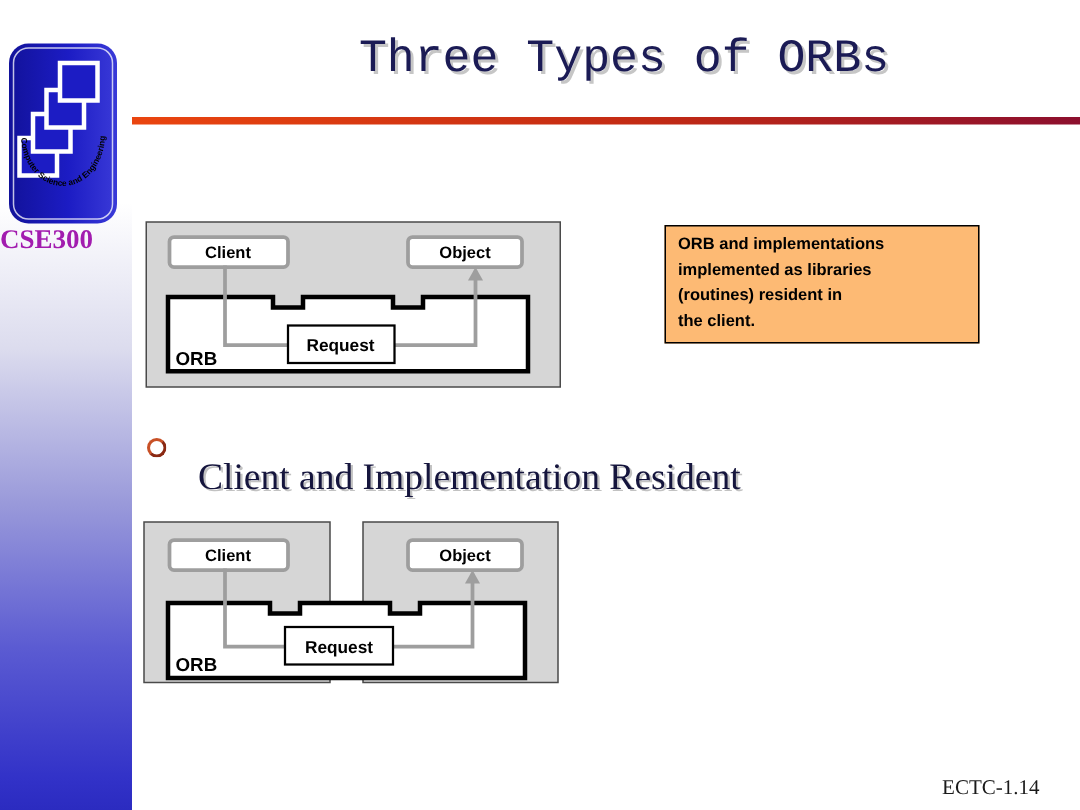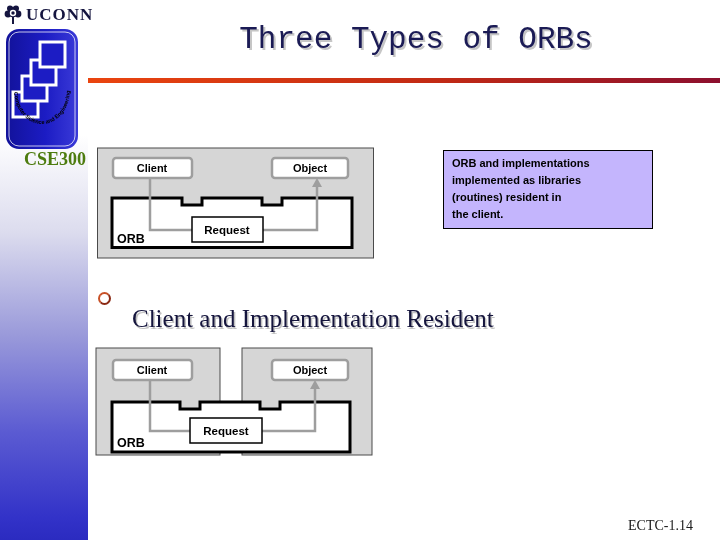--- a/index.html
+++ b/index.html
@@ -18,23 +18,23 @@
   .uconn-header{
     position:absolute;left:3px;top:3px;height:24px;
     display:flex;align-items:center;gap:3px;
   }
   .uconn-wordmark{
     font-family:"Liberation Serif", serif;
     font-size:17px;font-weight:bold;color:#15153f;letter-spacing:1px;
   }
   .cse-label{
     position:absolute;left:0;top:149px;width:86px;
-    text-align:right;
+    text-align:left;
     font-family:"Liberation Serif", serif;
-    font-size:18px;font-weight:bold;color:#4d7c0f;
+    font-size:18px;font-weight:bold;color:#a21caf;
   }
   .slide-title{
     position:absolute;left:100px;top:22px;width:632px;
     text-align:center;
     font-family:Liberation Mono, monospace;
     font-size:31px;color:#1b1b55;
     text-shadow:2px 2px 0 #c6c6c6;
     white-space:nowrap;
   }
   .red-rule{
@@ -51,56 +51,41 @@
   }
   .bullet-text{
     margin-left:34px;
     font-family:"Liberation Serif", serif;
     font-size:25px;color:#15153d;
     text-shadow:1.5px 1.5px 0 #c2c2c2;
     white-space:nowrap;
   }
   .note-box{
     position:absolute;left:443px;
-    background:#c4b5fd;border:1px solid #000;
+    background:#fdba74;border:1px solid #000;
     font-size:11px;font-weight:bold;color:#000;
     line-height:17px;
     padding:4px 8px 5px 8px;
     white-space:pre-line;
   }
   .diagram{position:absolute;}
   .diagram text{font-family:"Liberation Sans", sans-serif;font-weight:bold;fill:#000;}
   .footer-ref{
     position:absolute;right:27px;top:518px;
     font-family:"Liberation Serif", serif;
     font-size:14px;color:#1a1a1a;
   }
 </style>
 </head>
 <body>
 
 <div class="slide">
 
   <div class="side-strip"></div>
 
-  <div class="uconn-header">
-    <svg width="20" height="22" viewBox="0 0 20 22">
-      <g fill="#15153f">
-        <circle cx="10" cy="8" r="5.2"></circle>
-        <circle cx="5" cy="10" r="3.4"></circle>
-        <circle cx="15" cy="10" r="3.4"></circle>
-        <circle cx="7" cy="4.5" r="3"></circle>
-        <circle cx="13" cy="4.5" r="3"></circle>
-        <rect x="9" y="12" width="2" height="8"></rect>
-        <circle cx="10" cy="9" r="3.2" fill="#ffffff"></circle>
-        <circle cx="10" cy="9" r="1.7" fill="#15153f"></circle>
-      </g>
-    </svg>
-    <span class="uconn-wordmark">UCONN</span>
-  </div>
 
   <svg class="diagram" style="left:5px;top:28px;" width="74" height="122" viewBox="0 0 74 122">
     <defs>
       <linearGradient id="shieldGrad" x1="0" y1="0" x2="1" y2="0">
         <stop offset="0" stop-color="#12129a"></stop>
         <stop offset="0.55" stop-color="#1c1cc4"></stop>
         <stop offset="1" stop-color="#3a3ad8"></stop>
       </linearGradient>
       <path id="sealArc" d="M 9 62 A 28 34 0 0 0 65 62" fill="none"></path>
     </defs>

